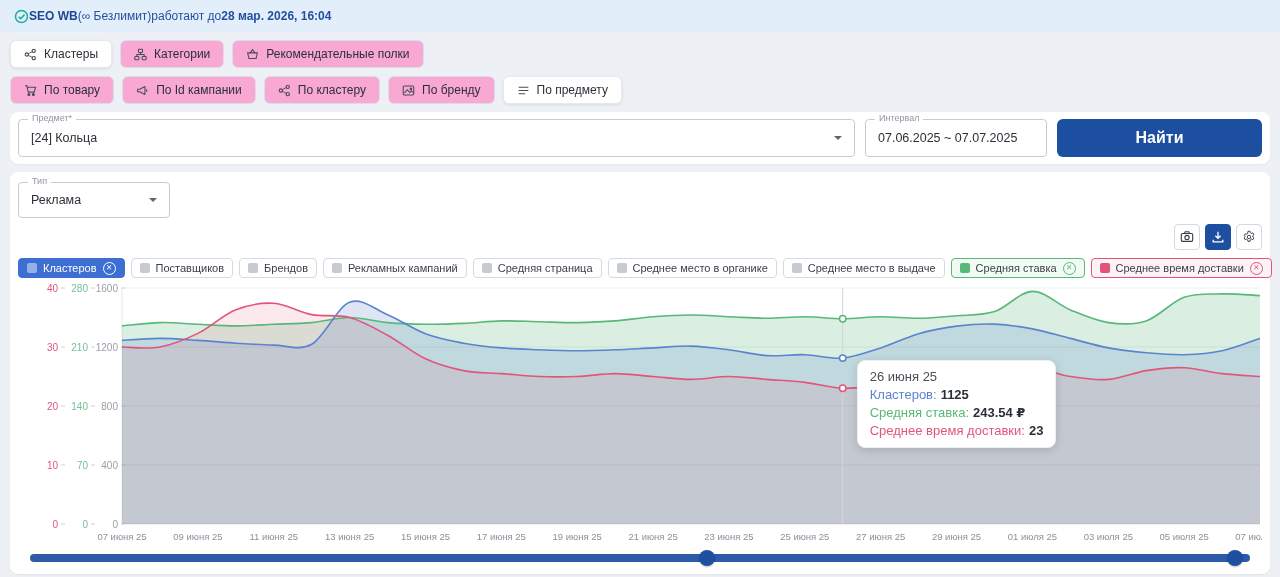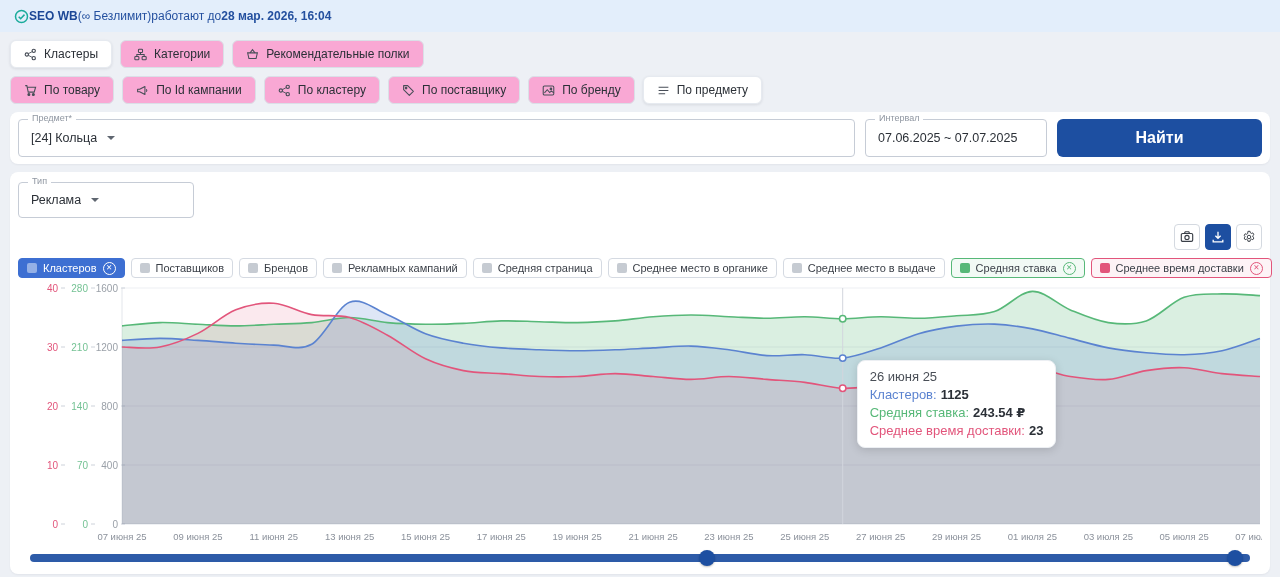--- a/index.html
+++ b/index.html
@@ -15,31 +15,31 @@
   .tab { display:inline-flex; align-items:center; gap:7px; height:28px; padding:0 13px; border-radius:6px;
          border:1px solid #dadfe7; background:#f9a8d4; font-size:12px; color:#2b3037; cursor:pointer;
          font-family:inherit; white-space:nowrap; }
   .tab.active { background:#fff; border-color:#e6eaf0; box-shadow:0 1px 3px rgba(16,24,40,.10); }
   .tab-ic { display:inline-flex; color:#474d57; }
 
   .card { background:#fff; border-radius:8px; margin:8px 10px 0; box-shadow:0 1px 2px rgba(16,24,40,.05); }
   .filter-card { display:flex; gap:10px; padding:7px 8px; align-items:center; }
 
   .field { position:relative; border:1px solid #c6ccd6; border-radius:4px; height:38px; background:#fff;
-           display:flex; align-items:center; justify-content:flex-start; padding:0 12px; font-size:12.5px; color:#2b3037; cursor:pointer; }
+           display:flex; align-items:center; justify-content:space-between; padding:0 12px; font-size:12.5px; color:#2b3037; cursor:pointer; }
   .field .flabel { position:absolute; top:-7px; left:9px; font-size:9px; color:#8f96a1; background:#fff; padding:0 4px; white-space:nowrap; }
   .field .fvalue { white-space:nowrap; overflow:hidden; }
   .caret { width:0; height:0; border-left:4px solid transparent; border-right:4px solid transparent; border-top:4.5px solid #5f6670; margin-left:10px; }
   .field-subject { flex:1; }
   .field-interval { width:182px; }
   .btn-primary { width:205px; height:38px; background:#1d4fa1; color:#fff; border:none; border-radius:6px;
                  font-size:16px; font-weight:bold; cursor:pointer; font-family:inherit; }
 
   .chart-card { padding:8px 8px 8px 8px; }
-  .type-field { width:176px; height:36px; margin-top:2px; }
+  .type-field { width:152px; height:36px; margin-top:2px; }
 
   .toolbar { display:flex; justify-content:flex-end; gap:5px; margin-top:6px; }
   .icon-btn { width:26px; height:26px; border-radius:4px; border:1px solid #d4d9e0; background:#fff;
               display:flex; align-items:center; justify-content:center; color:#3a3f47; cursor:pointer; }
   .icon-btn.primary { background:#1d4fa1; border-color:#1d4fa1; color:#fff; }
   .icon-btn span { display:inline-flex; }
 
   .legend { display:flex; gap:6px; margin-top:8px; align-items:center; }
   .chip { display:inline-flex; align-items:center; gap:6px; height:20px; padding:0 8px; border-radius:4px;
           border:1px solid #d5dae2; background:#fff; font-size:11px; color:#3a3f47; cursor:pointer; white-space:nowrap; }
@@ -143,29 +143,20 @@
       <span class="tab-ic">
         <svg viewBox="0 0 16 16" width="13" height="13" fill="none" stroke="currentColor" stroke-width="1.4">
           <circle cx="3.5" cy="8" r="2"></circle>
           <circle cx="12" cy="3.5" r="2"></circle>
           <circle cx="12" cy="12.5" r="2"></circle>
           <line x1="5.3" y1="7" x2="10.2" y2="4.4" stroke-width="1.1"></line>
           <line x1="5.3" y1="9" x2="10.2" y2="11.6" stroke-width="1.1"></line>
         </svg>
       </span>
       <span>По кластеру</span>
-    </button>
-    <button class="tab">
-      <span class="tab-ic">
-        <svg viewBox="0 0 16 16" width="13" height="13" fill="none" stroke="currentColor" stroke-width="1.3">
-          <path d="M2 2h5l7 7-5 5-7-7V2z" stroke-linejoin="round"></path>
-          <circle cx="5" cy="5" r="1" fill="currentColor"></circle>
-        </svg>
-      </span>
-      <span>По поставщику</span>
     </button>
     <button class="tab">
       <span class="tab-ic">
         <svg viewBox="0 0 16 16" width="13" height="13" fill="none" stroke="currentColor" stroke-width="1.3">
           <rect x="1.5" y="2.5" width="13" height="11" rx="1.5"></rect>
           <path d="M3 11l3.5-4 3 3.5 2-2 3 2.5"></path>
           <circle cx="11" cy="6" r="1" fill="currentColor"></circle>
         </svg>
       </span>
       <span>По бренду</span>

